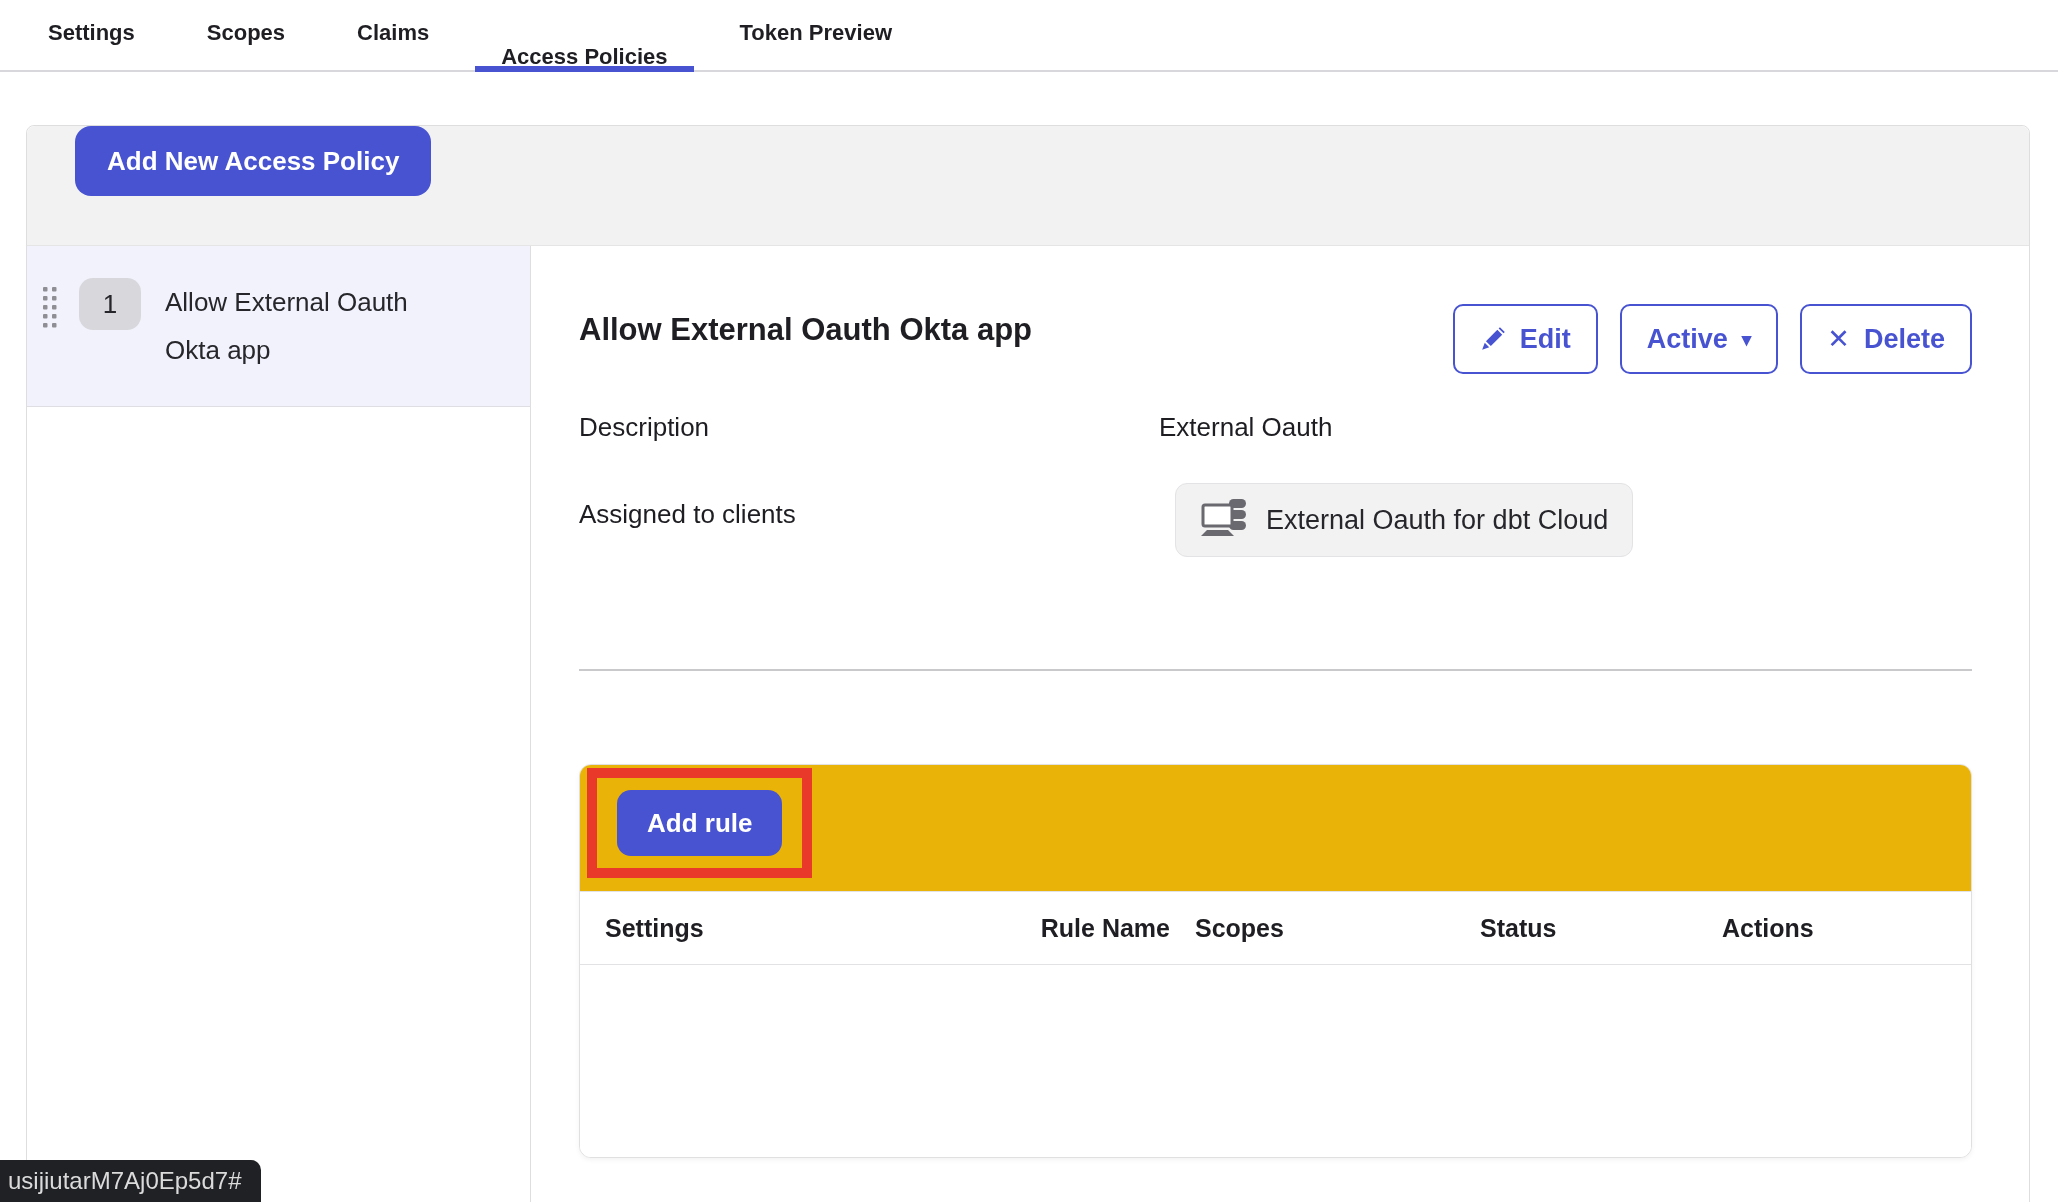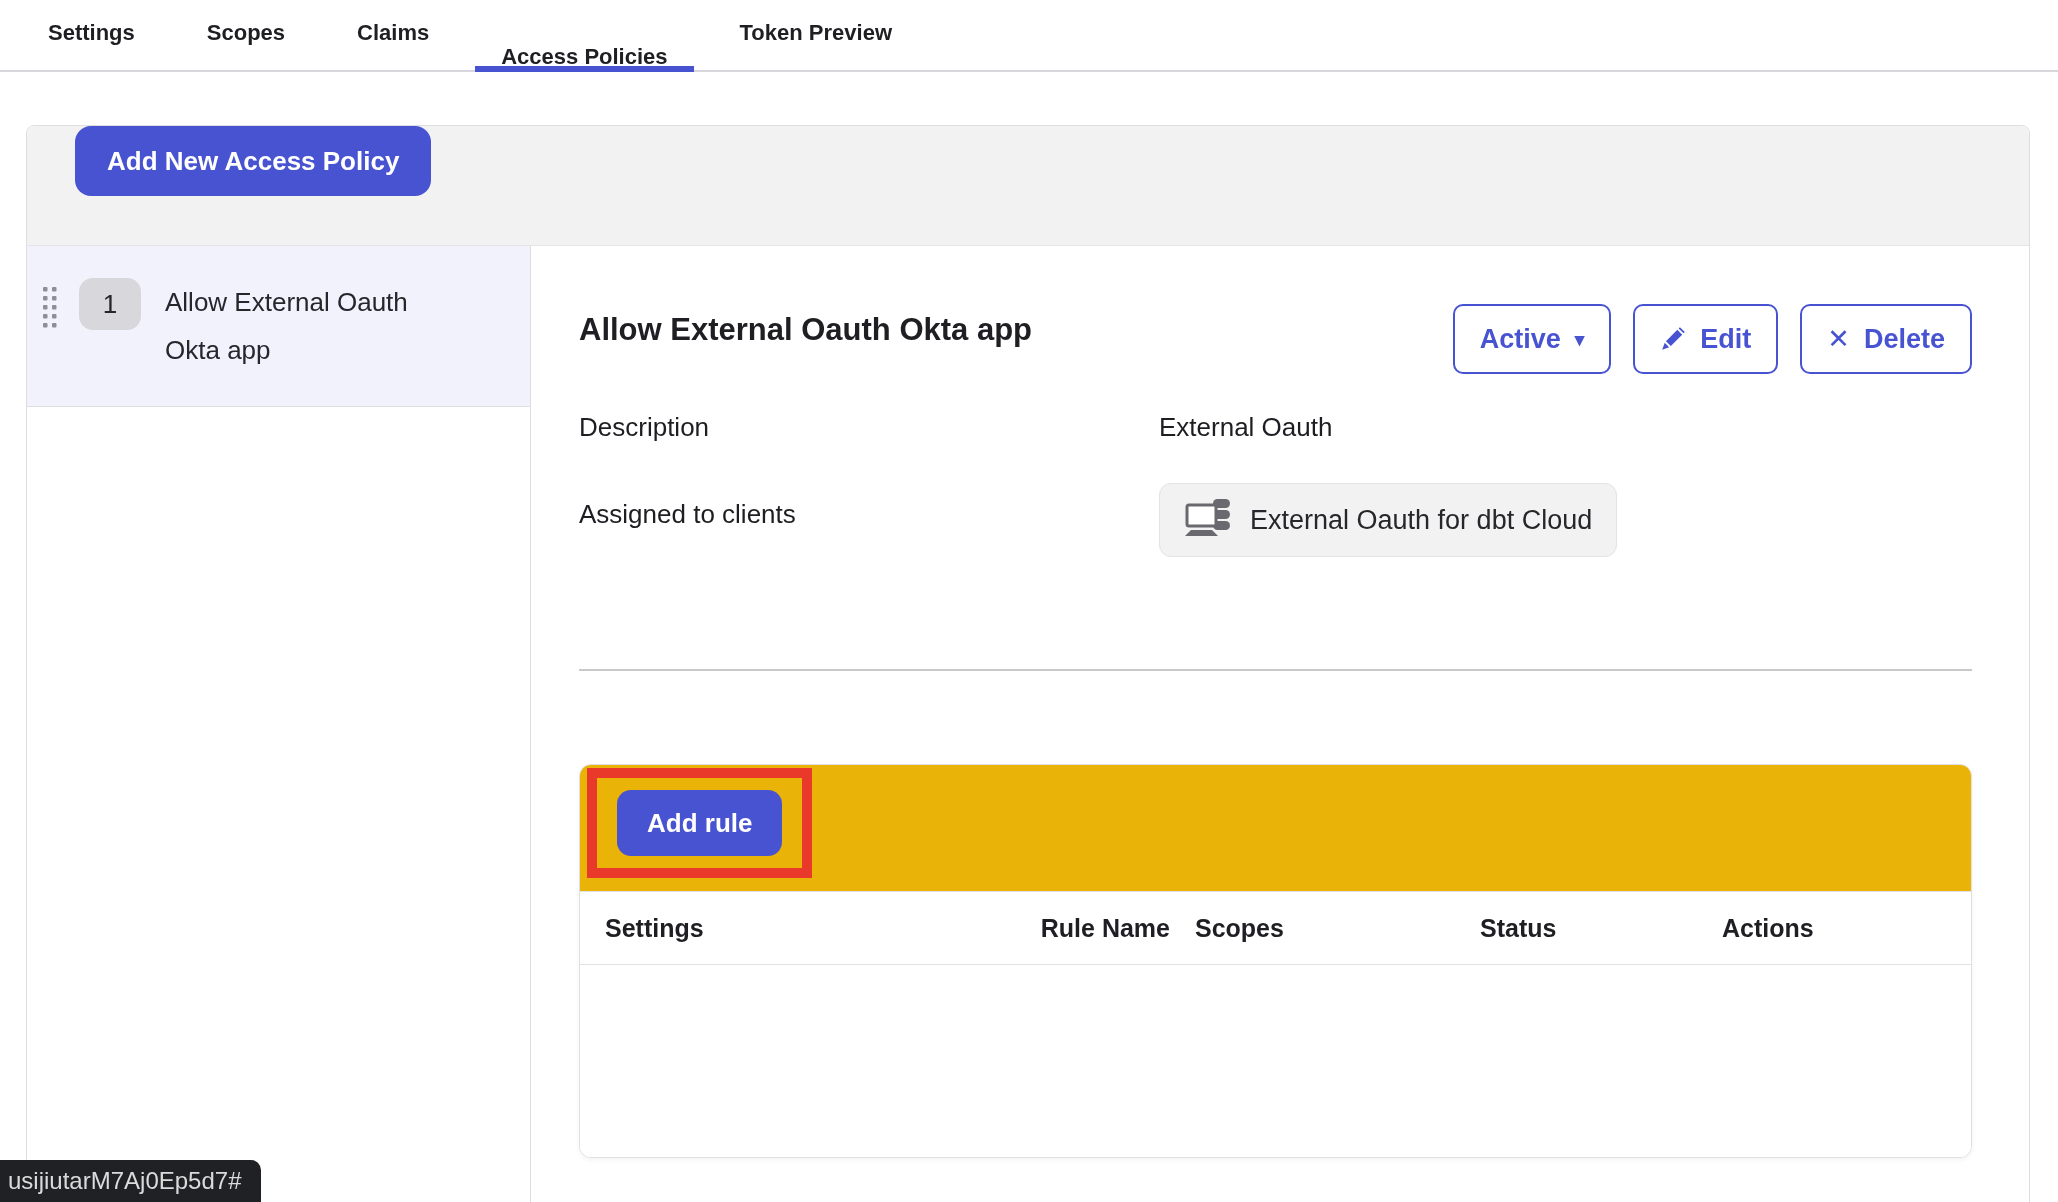--- a/index.html
+++ b/index.html
@@ -58,21 +58,21 @@
     border-radius:10px;color:var(--primary,#4753d1);font-size:27px;font-weight:700;
     display:inline-flex;align-items:center;gap:14px;cursor:pointer;
     font-family:"Liberation Sans", sans-serif;
   }
   .caret{font-size:19px;line-height:1;}
   .xmark{font-size:27px;font-weight:400;line-height:1;}
   .pencil{width:26px;height:26px;fill:var(--primary,#4753d1);}
   .fields{display:grid;grid-template-columns:580px 1fr;margin-top:38px;align-items:start;}
   .flabel,.fvalue{font-size:26px;color:#1d1d22;}
   .row2{margin-top:56px;}
-  .fvalue.row2{margin-top:40px;}
+  .fvalue.row2{margin-top:40px;margin-left:16px;}
   .chip{
     display:inline-flex;align-items:center;gap:16px;background:#f2f2f3;
     border:1px solid #e3e3e5;border-radius:12px;padding:14px 24px;font-size:27px;color:#26262b;
   }
   .chip svg{flex:0 0 auto;}
   .divider{height:2px;background:#c9c9cb;margin-top:112px;}
   
   .rules-panel{
     margin-top:93px;border:1px solid #e0e0e1;border-radius:12px;overflow:hidden;
     box-shadow:0 2px 5px rgba(0,0,0,.05);background:#fff;
@@ -144,28 +144,28 @@
           <span class="pname">Allow External Oauth Okta app</span>
         </div>
       </div>
 
       <div class="main">
 
         <div class="detail-header">
           <h1>Allow External Oauth Okta app</h1>
           <div class="actions">
             <button class="btn-outline">
-              <span>Active</span>
-              <span class="caret">▾</span>
-            </button>
-            <button class="btn-outline">
               <svg class="pencil" viewBox="0 0 24 24" aria-hidden="true">
                 <path d="M2 22l2.4-6.5 4.1 4.1L2 22zm3.5-8L16 3.5 20.5 8 10 18.5 5.5 14zM17.2 2.3l1.2-1.2 4.5 4.5-1.2 1.2-4.5-4.5z"></path>
               </svg>
               <span>Edit</span>
+            </button>
+            <button class="btn-outline">
+              <span>Active</span>
+              <span class="caret">▾</span>
             </button>
             <button class="btn-outline">
               <span class="xmark">✕</span>
               <span>Delete</span>
             </button>
           </div>
         </div>
 
         <div class="fields">
           <div class="flabel">Description</div>

